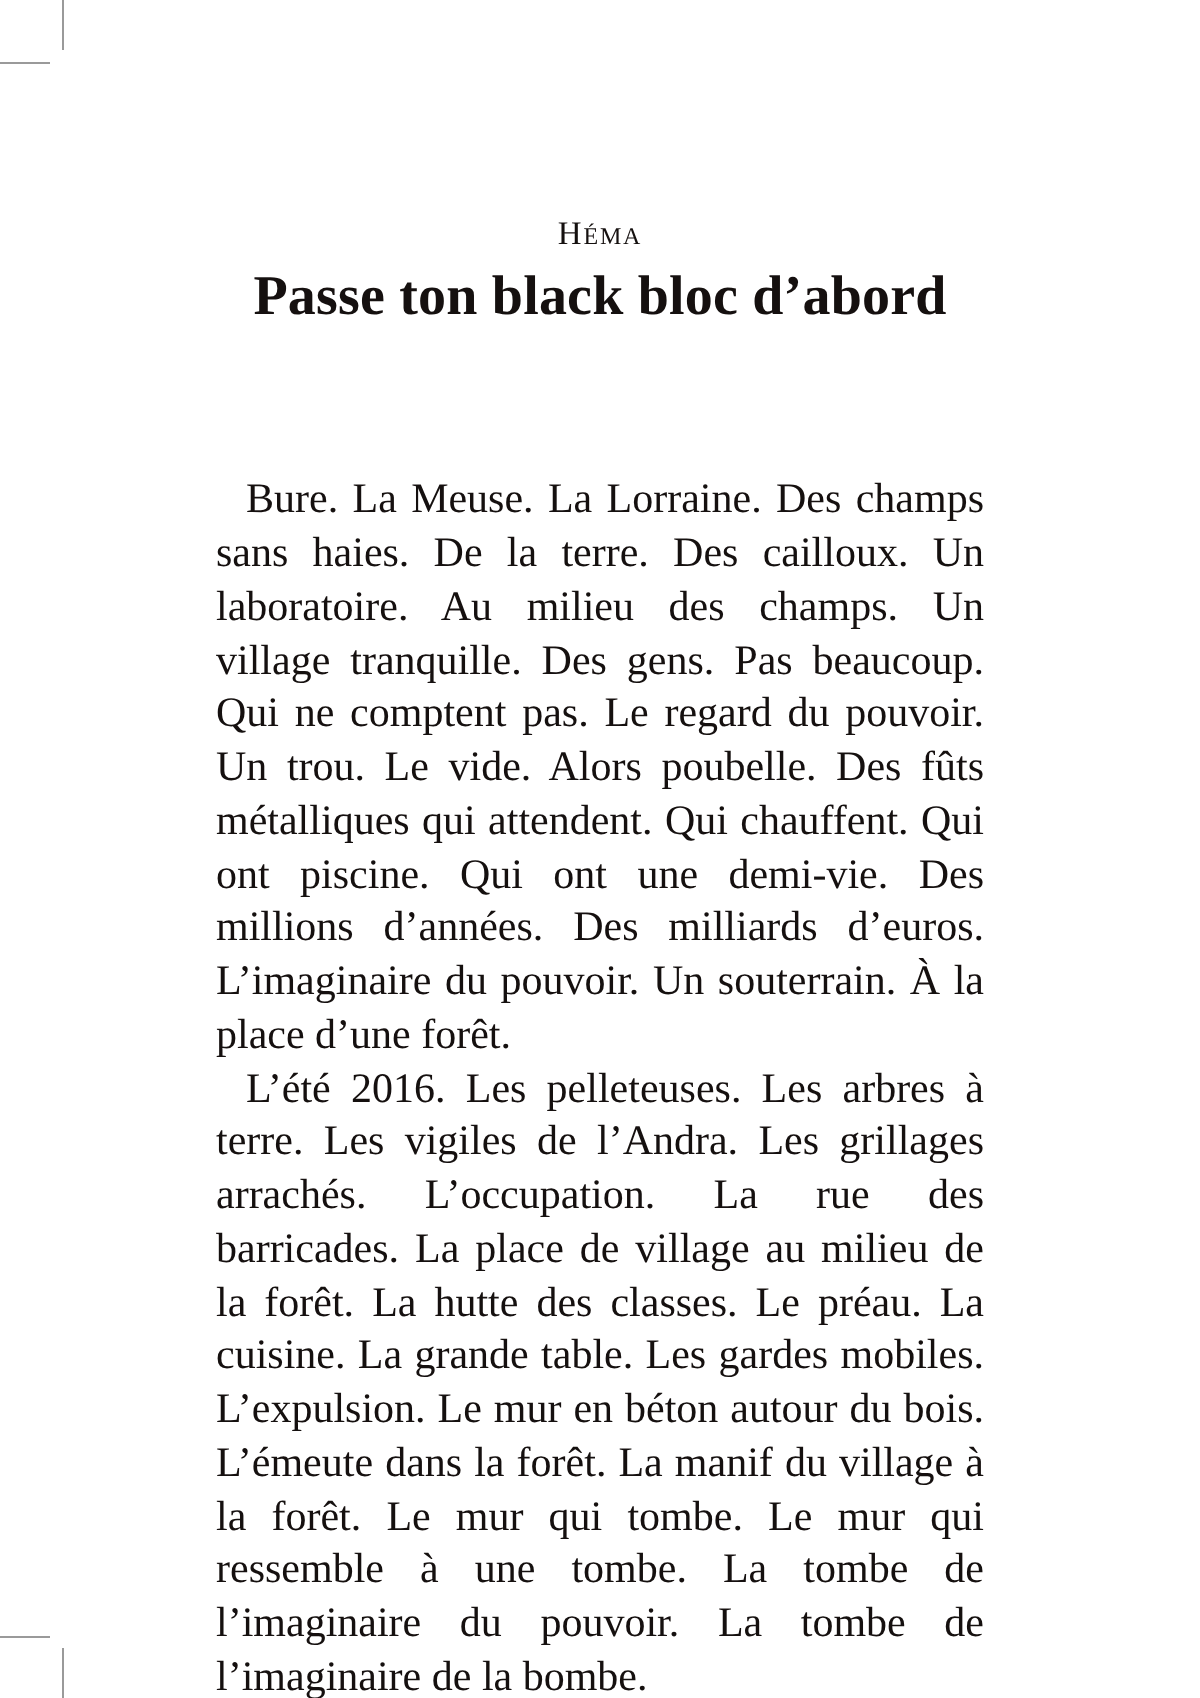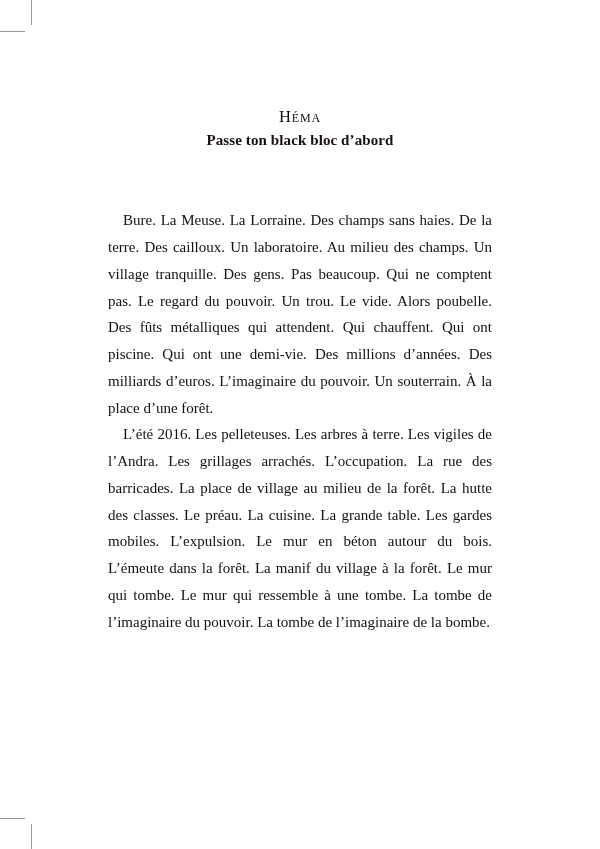--- a/index.html
+++ b/index.html
@@ -60,37 +60,37 @@
     font-weight: 400;
     margin: 0;
   }
   
   .author-name::first-letter {
     text-transform: uppercase;
   }
 
   .chapter-title {
     display: block;
-    font-size: 15px;
+    font-size: 28px;
     font-weight: 700;
     line-height: 1.3;
-    margin: 4px 0 0 0;
+    margin: 4px 0 12px 0;
     letter-spacing: 0.1px;
   }
 
   .body-copy {
     margin: 0;
     padding-top: 57px;
   }
 
   .body-copy p {
     margin: 0;
     text-align: justify;
     text-justify: inter-word;
-    font-size: 15px;
+    font-size: 21px;
     line-height: 26.75px;
     text-indent: 15px;
     hyphens: none;
     -webkit-hyphens: none;
   }
 </style>
 </head>
 <body>
 
 <div class="page">

